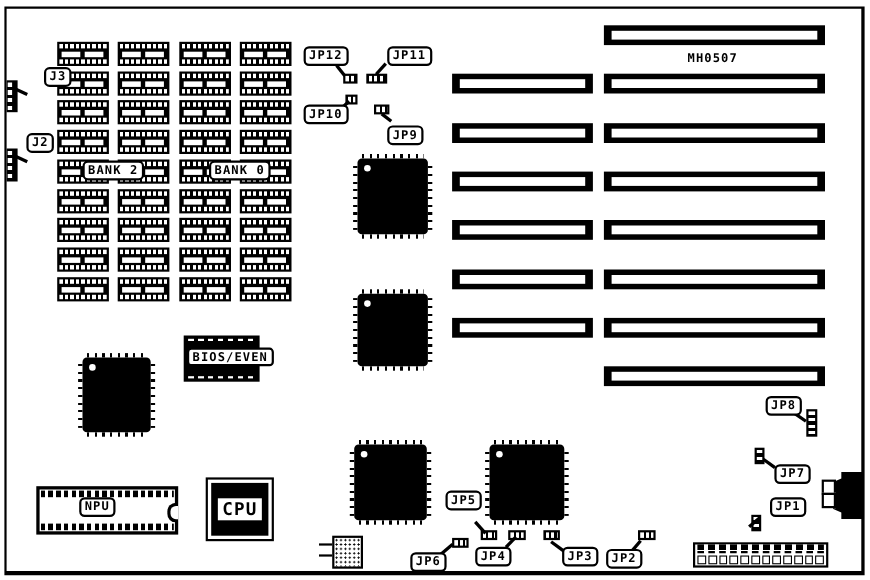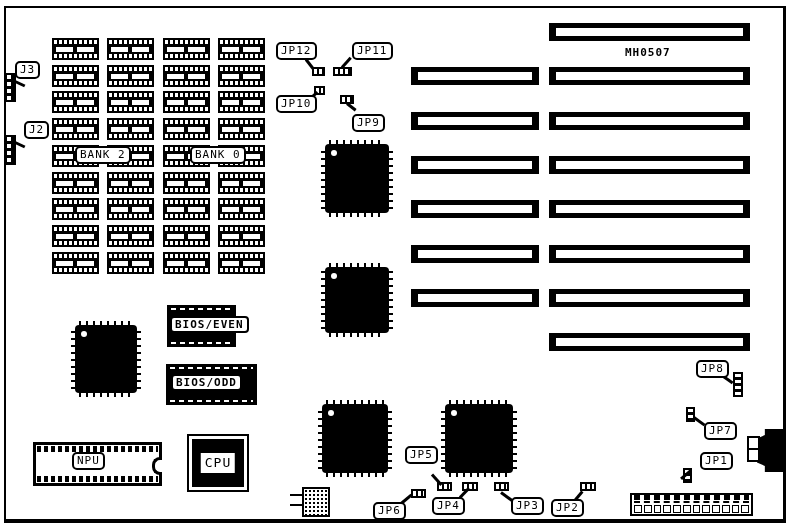--- a/index.html
+++ b/index.html
@@ -22,21 +22,21 @@
   .qfp::before{content:"";position:absolute;inset:-4px;
     background:
      repeating-linear-gradient(90deg,#000 0 2px,transparent 2px 7px) 8px 0/calc(100% - 16px) 4px no-repeat,
      repeating-linear-gradient(90deg,#000 0 2px,transparent 2px 7px) 8px 100%/calc(100% - 16px) 4px no-repeat,
      repeating-linear-gradient(0deg,#000 0 2px,transparent 2px 7px) 0 8px/4px calc(100% - 16px) no-repeat,
      repeating-linear-gradient(0deg,#000 0 2px,transparent 2px 7px) 100% 8px/4px calc(100% - 16px) no-repeat;}
   .qfp::after{content:"";position:absolute;left:6px;top:6px;width:6px;height:6px;
     background:#fff;border-radius:50%;}
   
   .callout,.chiplabel{position:absolute;background:#fff;border:2px solid #000;border-radius:5px;
-    font-weight:normal;font-size:11px;line-height:14px;padding:0 3px;letter-spacing:1px;
+    font-weight:bold;font-size:11px;line-height:14px;padding:0 3px;letter-spacing:1px;
     white-space:nowrap;z-index:6;}
   .tail{position:absolute;height:3px;background:#000;transform-origin:0 50%;z-index:5;}
   .plain-text{position:absolute;font-weight:bold;font-size:11px;letter-spacing:1px;z-index:3;}
   
   .jmp{position:absolute;background:#000;}
   .jmp::before{content:"";position:absolute;inset:2px;}
   .jmp.h::before{background:repeating-linear-gradient(90deg,#fff 0 3px,#000 3px 5px);}
   .jmp.v::before{background:repeating-linear-gradient(180deg,#fff 0 3px,#000 3px 6px);}
   .pinhdr{position:absolute;width:10px;background:#000;}
   .pinhdr::before{content:"";position:absolute;left:1px;top:2px;width:4px;bottom:2px;
@@ -51,21 +51,21 @@
   .notch{position:absolute;background:#fff;border:3px solid #000;border-right:none;
     border-radius:8px 0 0 8px;}
   
   .npu{position:absolute;background:#fff;border:3px solid #000;}
   .npu::before,.npu::after{content:"";position:absolute;left:1px;right:1px;height:6px;
     background:repeating-linear-gradient(90deg,#000 0 4px,#fff 4px 7px);}
   .npu::before{top:1px}.npu::after{bottom:1px}
   .cpu{position:absolute;background:#fff;border:2px solid #000;}
   .cpu .inner{position:absolute;inset:3px;background:#000;}
   .cpu .lbl{position:absolute;left:50%;top:50%;transform:translate(-50%,-50%);
-    background:#fff;font-weight:normal;font-size:13px;line-height:18px;padding:1px 4px;letter-spacing:1px;}
+    background:#fff;font-weight:bold;font-size:16px;line-height:18px;padding:1px 4px;letter-spacing:1px;}
   
   .xtal{position:absolute;background:#fff;border:2px solid #000;
     background-image:radial-gradient(#000 28%,transparent 30%);background-size:4px 4px;}
   .lead{position:absolute;height:2px;background:#000;}
   .pwr{position:absolute;background:#fff;border:2px solid #000;display:flex;flex-direction:column;}
   .pwr .tabs{height:5px;margin:0 2px;
     background:repeating-linear-gradient(90deg,#000 0 6px,#fff 6px 10px);}
   .pwr .dash{height:0;border-top:2px dashed #000;margin:1px 2px;}
   .pwr .pins{flex:1;display:flex;gap:2px;padding:1px 2px;}
   .pwr .pins i{flex:1;border:1px solid #000;background:#fff;}
@@ -270,21 +270,21 @@
       </div>
       <div class="slot" style="left: 411px; width: 128px; top: 245px;">
         <i></i>
       </div>
       <div class="slot" style="left: 411px; width: 128px; top: 289px;">
         <i></i>
       </div>
     </div>
 
   <div class="pinhdr" style="left:6px;top:73px;height:29px"></div>
-  <div class="callout" style="left:15px;top:61px">J3</div>
+  <div class="callout" style="left:40px;top:61px">J3</div>
   <div class="tail" style="left:13px;top:79px;width:13px;transform:rotate(25deg)"></div>
   <div class="pinhdr" style="left:6px;top:135px;height:30px"></div>
   <div class="callout" style="left:24px;top:121px">J2</div>
   <div class="tail" style="left:13px;top:140px;width:13px;transform:rotate(25deg)"></div>
 
   <div class="jmp h" style="left:312px;top:67px;width:13px;height:9px"></div>
   <div class="callout" style="left:276px;top:42px">JP12</div>
   <div class="tail" style="left:306px;top:58px;width:12px;transform:rotate(52deg)"></div>
   <div class="jmp h" style="left:333px;top:67px;width:19px;height:9px"></div>
   <div class="callout" style="left:352px;top:42px">JP11</div>
@@ -297,23 +297,20 @@
   <div class="tail" style="left:347px;top:102px;width:11px;transform:rotate(38deg)"></div>
 
   <div class="qfp" style="left:325px;top:144px;width:64px;height:69px"></div>
   <div class="qfp" style="left:325px;top:267px;width:64px;height:66px"></div>
   <div class="qfp" style="left:75px;top:325px;width:62px;height:68px"></div>
   <div class="qfp" style="left:322px;top:404px;width:66px;height:69px"></div>
   <div class="qfp" style="left:445px;top:404px;width:68px;height:69px"></div>
 
   <div class="dipblk" style="left:167px;top:305px;width:69px;height:42px">
     <div class="lbl" style="left:3px;top:11px">BIOS/EVEN</div>
-  </div>
-  <div class="dipblk" style="left:166px;top:364px;width:91px;height:41px">
-    <div class="lbl" style="left:5px;top:10px">BIOS/ODD</div>
   </div>
 
   <div class="npu" style="left:33px;top:442px;width:123px;height:38px">
     <div class="notch" style="right:-3px;top:12px;width:7px;height:12px"></div>
   </div>
   <div class="chiplabel" style="left:72px;top:452px">NPU</div>
 
   <div class="cpu" style="left:187px;top:434px;width:58px;height:54px">
     <div class="inner"></div>
     <div class="lbl">CPU</div>

